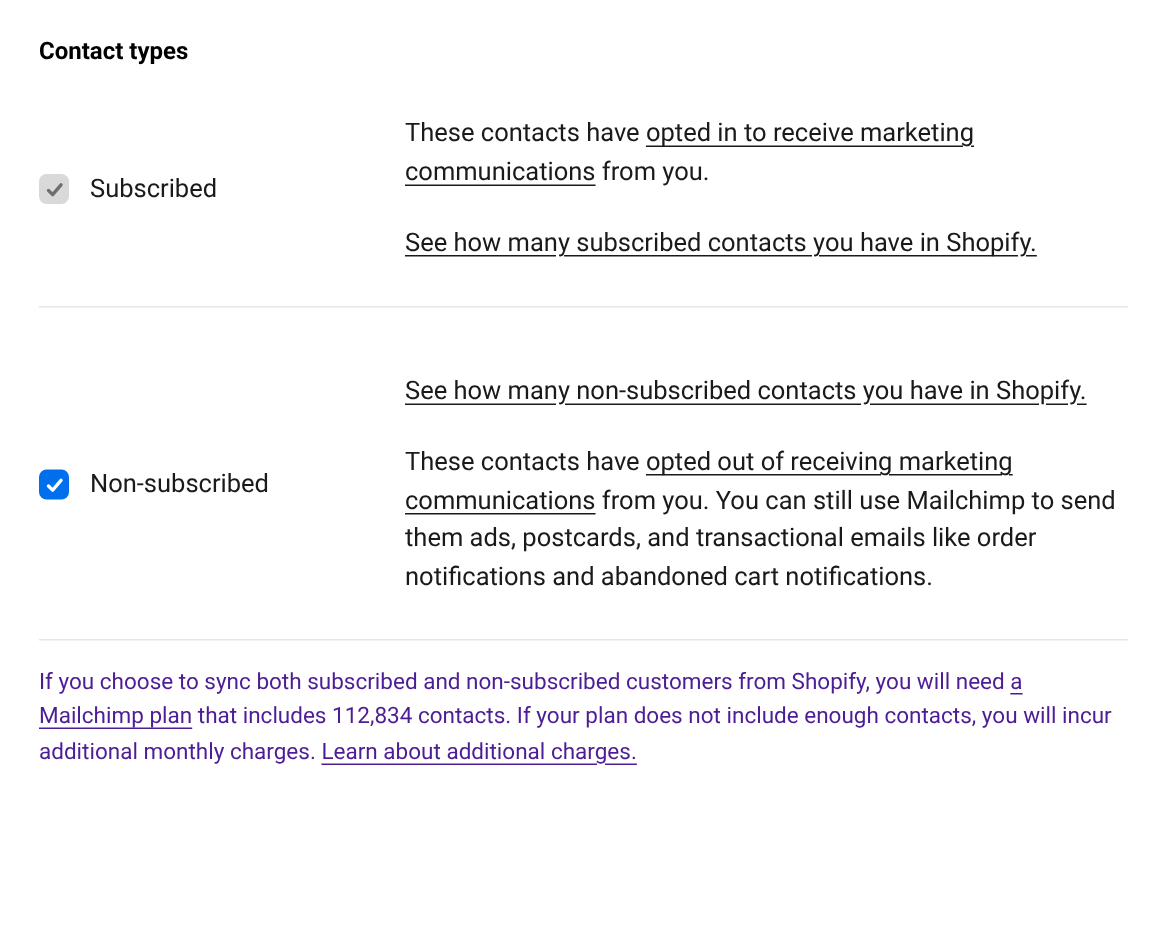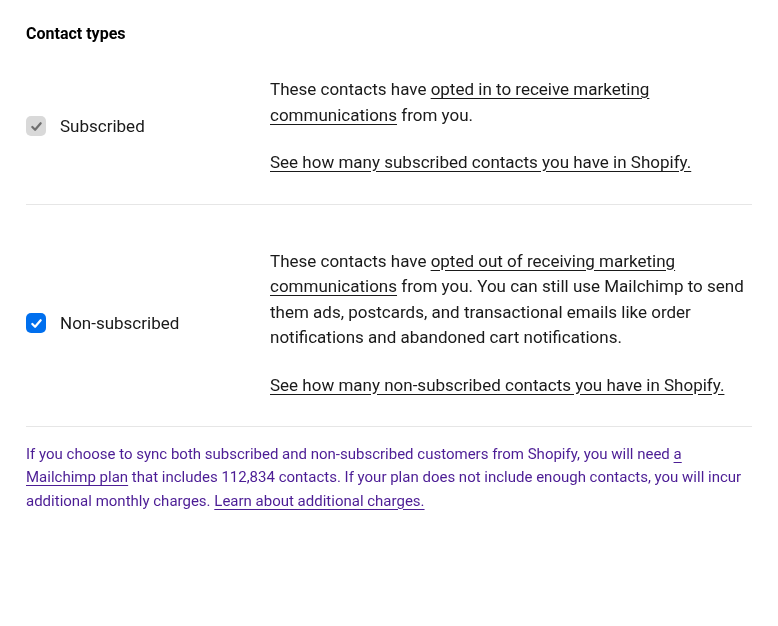--- a/index.html
+++ b/index.html
@@ -127,24 +127,24 @@
   <div class="label-col">
     <span class="checkbox checked">
       <svg viewBox="0 0 14 14" fill="none" stroke-width="2.4" stroke-linecap="round" stroke-linejoin="round">
         <polyline points="2.5,7.5 5.5,10.5 11.5,3.5"></polyline>
       </svg>
     </span>
     <span class="cb-label">Non-subscribed</span>
   </div>
   <div class="desc-col">
     <p>
-      <span>These contacts have </span><span class="ul">opted out of receiving marketing communications</span><span> from you. You can still use Mailchimp to send them ads, postcards, and transactional emails like order notifications and abandoned cart notifications.</span>
+      <span class="ul">See how many non-subscribed contacts you have in Shopify.</span>
     </p>
     <p>
-      <span class="ul">See how many non-subscribed contacts you have in Shopify.</span>
+      <span>These contacts have </span><span class="ul">opted out of receiving marketing communications</span><span> from you. You can still use Mailchimp to send them ads, postcards, and transactional emails like order notifications and abandoned cart notifications.</span>
     </p>
   </div>
 </div>
 
 <hr class="divider">
 
 <p class="footer">
   <span>If you choose to sync both subscribed and non-subscribed customers from Shopify, you will need </span><span class="ul">a Mailchimp plan</span><span> that includes 112,834 contacts. If your plan does not include enough contacts, you will incur additional monthly charges. </span><span class="ul">Learn about additional charges.</span>
 </p>
 

